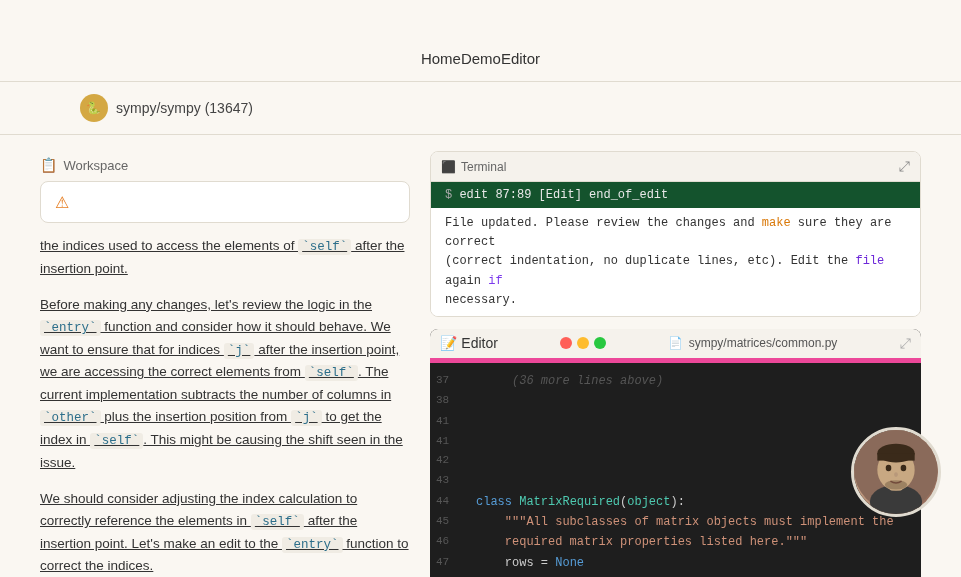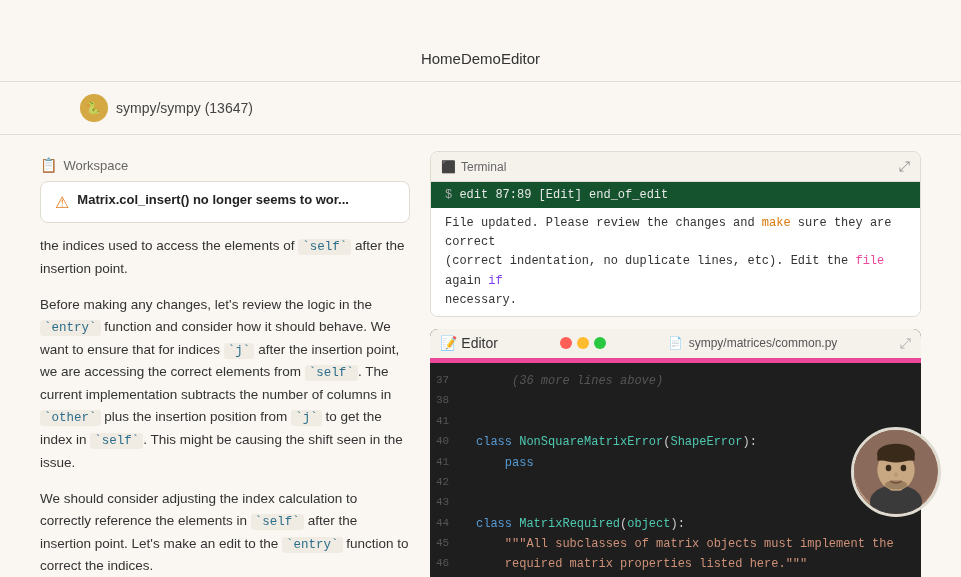--- a/index.html
+++ b/index.html
@@ -106,20 +106,21 @@
       margin-top: 2px;
     }
 
     .workspace-body {
       font-size: 13.5px;
       line-height: 1.65;
       color: #333;
     }
     .workspace-body p {
       margin-bottom: 14px;
+      text-decoration: underline;
     }
     .workspace-body p:last-child { margin-bottom: 0; }
 
     code.inline {
       background: #f0ece4;
       border-radius: 3px;
       padding: 1px 4px;
       font-family: 'Courier New', monospace;
       font-size: 12.5px;
       color: #2c6e8a;
@@ -184,21 +185,21 @@
     .terminal-output {
       background: #fff;
       padding: 6px 14px;
       font-family: 'Courier New', monospace;
       font-size: 12px;
       line-height: 1.6;
       color: #333;
       min-height: 70px;
     }
     .terminal-output .make-text { color: #d97706; }
-    .terminal-output .file-text { color: #ec4899; }
+    .terminal-output .file-text { color: #6d28d9; }
     .terminal-output .if-text { color: #7c3aed; text-align: right; }
 
     
     .expand-btn {
       font-size: 14px;
       color: #888;
       cursor: pointer;
       background: none;
       border: none;
       padding: 0;
@@ -298,21 +299,20 @@
 
   <div class="workspace-panel">
     <div class="panel-header">
       <span class="panel-header-icon">📋</span>
       <span>Workspace</span>
     </div>
 
     <div class="issue-box">
       <span class="issue-warning">⚠</span>
       <div class="issue-content">
-        <div class="issue-title">Matrix.col_insert() no longer seems to wor...</div>
       </div>
     </div>
 
     <div class="workspace-body">
       <p>
         the indices used to access the elements of <code class="inline">`self`</code> after the insertion point.
       </p>
       <p>
         Before making any changes, let's review the logic in the <code class="inline">`entry`</code> function and consider how it should behave. We want to ensure that for indices <code class="inline">`j`</code> after the insertion point, we are accessing the correct elements from <code class="inline">`self`</code>. The current implementation subtracts the number of columns in <code class="inline">`other`</code> plus the insertion position from <code class="inline">`j`</code> to get the index in <code class="inline">`self`</code>. This might be causing the shift seen in the issue.
       </p>
@@ -366,26 +366,21 @@
         </div>
         <div class="code-line">
           <span class="line-num">38</span>
           <span class="line-content">&nbsp;</span>
         </div>
         <div class="code-line">
           <span class="line-num">41</span>
           <span class="line-content">&nbsp;</span>
         </div>
         <div class="code-line">
-          <span class="line-num">40</span>
-          <span class="line-content"><span class="kw">class</span> <span class="cls">NonSquareMatrixError</span><span class="pn">(</span><span class="cls">ShapeError</span><span class="pn">):</span></span>
-        </div>
-        <div class="code-line">
           <span class="line-num">41</span>
-          <span class="line-content">&nbsp;&nbsp;&nbsp;&nbsp;<span class="kw">pass</span></span>
         </div>
         <div class="code-line">
           <span class="line-num">42</span>
           <span class="line-content">&nbsp;</span>
         </div>
         <div class="code-line">
           <span class="line-num">43</span>
           <span class="line-content">&nbsp;</span>
         </div>
         <div class="code-line">

